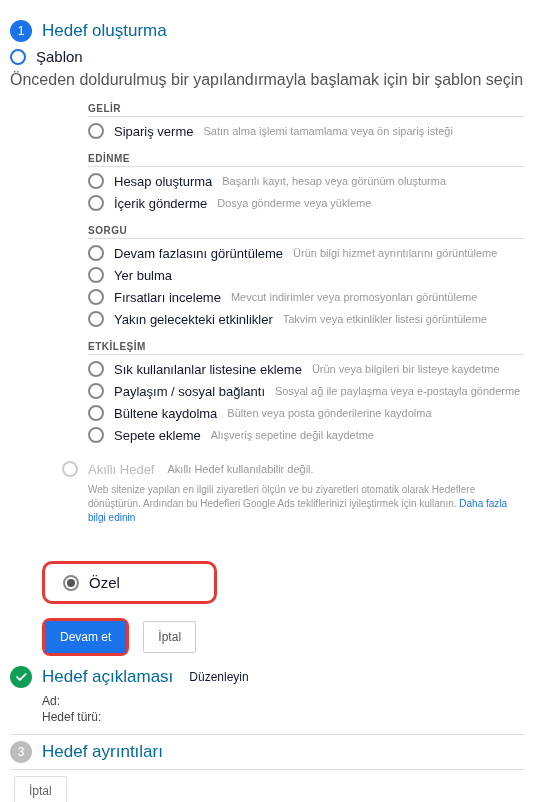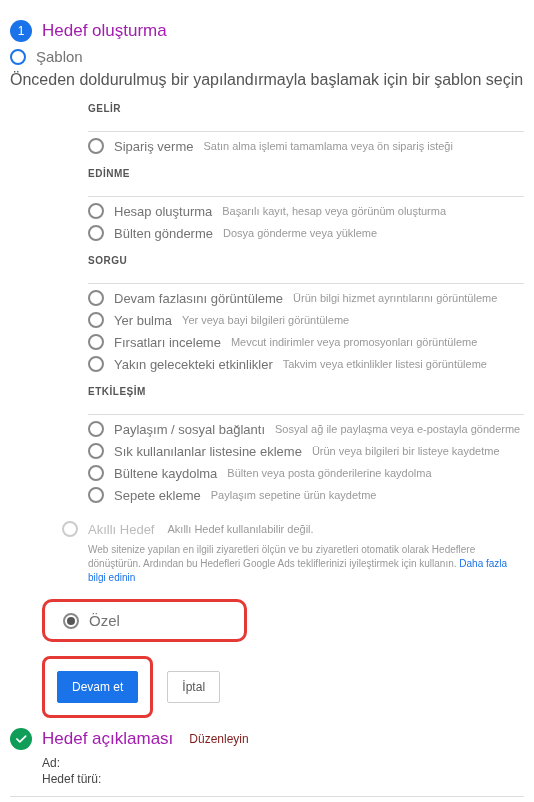--- a/index.html
+++ b/index.html
@@ -14,62 +14,62 @@
   }
   .step { display: flex; align-items: flex-start; margin-bottom: 6px; }
   .step-badge {
     width: 22px; height: 22px; border-radius: 50%;
     display: flex; align-items: center; justify-content: center;
     font-size: 12px; margin-right: 10px; flex: 0 0 22px;
     color: #fff; font-weight: 500;
   }
   .badge-blue { background: #1a73e8; }
   .badge-gray  { background: #bdbdbd; color: #fff; }
-  .step-title { font-size: 17px; color: #a21caf; padding-top: 1px; }
-  .step-edit  { font-size: 12px; color: #7f1d1d; margin-left: 16px; padding-top: 4px; }
+  .step-title { font-size: 17px; color: #0369a1; padding-top: 1px; }
+  .step-edit  { font-size: 12px; color: #0f172a; margin-left: 16px; padding-top: 4px; }
 
   .indent1 { margin-left: 32px; }
   .indent2 { margin-left: 52px; }
   .indent3 { margin-left: 78px; }
 
   .radio-row { display: flex; align-items: center; margin: 6px 0; }
   .radio-outline {
     width: 16px; height: 16px; border: 2px solid #888; border-radius: 50%;
     margin-right: 10px; flex: 0 0 16px; position: relative;
   }
   .radio-outline.blue { border-color: #1a73e8; }
   .radio-outline.disabled { border-color: #ccc; }
   .radio-outline.selected::after {
     content: ""; position: absolute; width: 8px; height: 8px;
     background: #555; border-radius: 50%; top: 2px; left: 2px;
   }
-  .option-label { font-size: 13px; color: #737373; }
+  .option-label { font-size: 13px; color: #0f172a; }
   .option-hint  { font-size: 11px; color: #999; margin-left: 10px; text-align: right; }
 
   .subtext { font-size: 16px; color: #555; margin: 4px 0 10px 0; }
 
   .group-header {
     font-size: 10px; font-weight: 700; color: #555; letter-spacing: .5px;
     margin: 14px 0 4px 0;
   }
-  .group-underline { border-bottom: 1px solid #ddd; padding-bottom: 17px; margin-bottom: 6px; }
+  .group-underline { border-bottom: 1px solid #ddd; padding-bottom: 2px; margin-bottom: 6px; }
 
   .smart-block { margin-top: 18px; }
   .smart-label { color: #bbb; font-size: 13px; }
   .smart-hint  { color: #999; font-size: 11px; margin-left: 13px; }
   .smart-desc  { font-size: 10px; color: #999; margin: 4px 0 0 26px; line-height: 1.4; }
   .link { color: #1a73e8; text-decoration: none; }
 
   .highlight-red-soft {
     border: 3px solid #e53935; border-radius: 10px;
     padding: 10px 18px; display: inline-block;
   }
   .highlight-red-tight {
     border: 3px solid #e53935; border-radius: 8px;
-    padding: 12px; display: inline-block;
+    padding: 0; display: inline-block;
   }
 
   .btn {
     font-size: 12px; padding: 8px 14px; border: 1px solid #ccc;
     background: #fff; color: #555; cursor: pointer; border-radius: 2px;
   }
   .btn-primary {
     background: #1a73e8; color: #fff; border: 1px solid #1a73e8;
     font-weight: 500;
   }
@@ -113,86 +113,85 @@
 
 <div class="indent3">
   <div class="group-header group-underline">EDİNME</div>
   <div class="radio-row">
     <div class="radio-outline"></div>
     <div class="option-label">Hesap oluşturma</div>
     <div class="option-hint">Başarılı kayıt, hesap veya görünüm oluşturma</div>
   </div>
   <div class="radio-row">
     <div class="radio-outline"></div>
-    <div class="option-label">Bülten gönderme</div>
+    <div class="option-label">İçerik gönderme</div>
     <div class="option-hint">Dosya gönderme veya yükleme</div>
   </div>
 </div>
 
 <div class="indent3">
   <div class="group-header group-underline">SORGU</div>
   <div class="radio-row">
     <div class="radio-outline"></div>
     <div class="option-label">Devam fazlasını görüntüleme</div>
     <div class="option-hint">Ürün bilgi hizmet ayrıntılarını görüntüleme</div>
   </div>
   <div class="radio-row">
     <div class="radio-outline"></div>
     <div class="option-label">Yer bulma</div>
-    <div class="option-hint">Yer veya bayi bilgileri görüntüleme</div>
   </div>
   <div class="radio-row">
     <div class="radio-outline"></div>
     <div class="option-label">Fırsatları inceleme</div>
     <div class="option-hint">Mevcut indirimler veya promosyonları görüntüleme</div>
   </div>
   <div class="radio-row">
     <div class="radio-outline"></div>
     <div class="option-label">Yakın gelecekteki etkinlikler</div>
     <div class="option-hint">Takvim veya etkinlikler listesi görüntüleme</div>
   </div>
 </div>
 
 <div class="indent3">
   <div class="group-header group-underline">ETKİLEŞİM</div>
   <div class="radio-row">
     <div class="radio-outline"></div>
+    <div class="option-label">Sık kullanılanlar listesine ekleme</div>
+    <div class="option-hint">Ürün veya bilgileri bir listeye kaydetme</div>
+  </div>
+  <div class="radio-row">
+    <div class="radio-outline"></div>
     <div class="option-label">Paylaşım / sosyal bağlantı</div>
     <div class="option-hint">Sosyal ağ ile paylaşma veya e-postayla gönderme</div>
   </div>
   <div class="radio-row">
     <div class="radio-outline"></div>
-    <div class="option-label">Sık kullanılanlar listesine ekleme</div>
-    <div class="option-hint">Ürün veya bilgileri bir listeye kaydetme</div>
-  </div>
-  <div class="radio-row">
-    <div class="radio-outline"></div>
     <div class="option-label">Bültene kaydolma</div>
     <div class="option-hint">Bülten veya posta gönderilerine kaydolma</div>
   </div>
   <div class="radio-row">
     <div class="radio-outline"></div>
     <div class="option-label">Sepete ekleme</div>
-    <div class="option-hint">Paylaşım sepetine ürün kaydetme</div>
+    <div class="option-hint">Alışveriş sepetine değil kaydetme</div>
   </div>
 </div>
 
 <div class="indent2 smart-block">
   <div class="radio-row">
     <div class="radio-outline disabled"></div>
     <div class="smart-label">Akıllı Hedef</div>
     <div class="smart-hint">Akıllı Hedef kullanılabilir değil.</div>
   </div>
   <div class="smart-desc">
     <span>Web sitenize yapılan en ilgili ziyaretleri ölçün ve bu ziyaretleri otomatik olarak Hedeflere dönüştürün. Ardından bu Hedefleri Google Ads tekliflerinizi iyileştirmek için kullanın. </span><a href="#" class="link">Daha fazla bilgi edinin</a>
   </div>
 </div>
 
 <div class="indent1" style="margin-top:14px;">
-  <div class="highlight-red-soft" style="width:205px;">
+  <div class="highlight-red-soft" style="width:175px;margin-top:22px;">
     <div class="radio-row" style="margin:0;">
       <div class="radio-outline selected"></div>
       <div class="option-label" style="font-size:15px;">Özel</div>
     </div>
   </div>
 </div>
 
 <div class="indent1 row-gap" style="margin-top:14px;">
   <div class="highlight-red-tight">
     <button class="btn btn-primary">Devam et</button>

